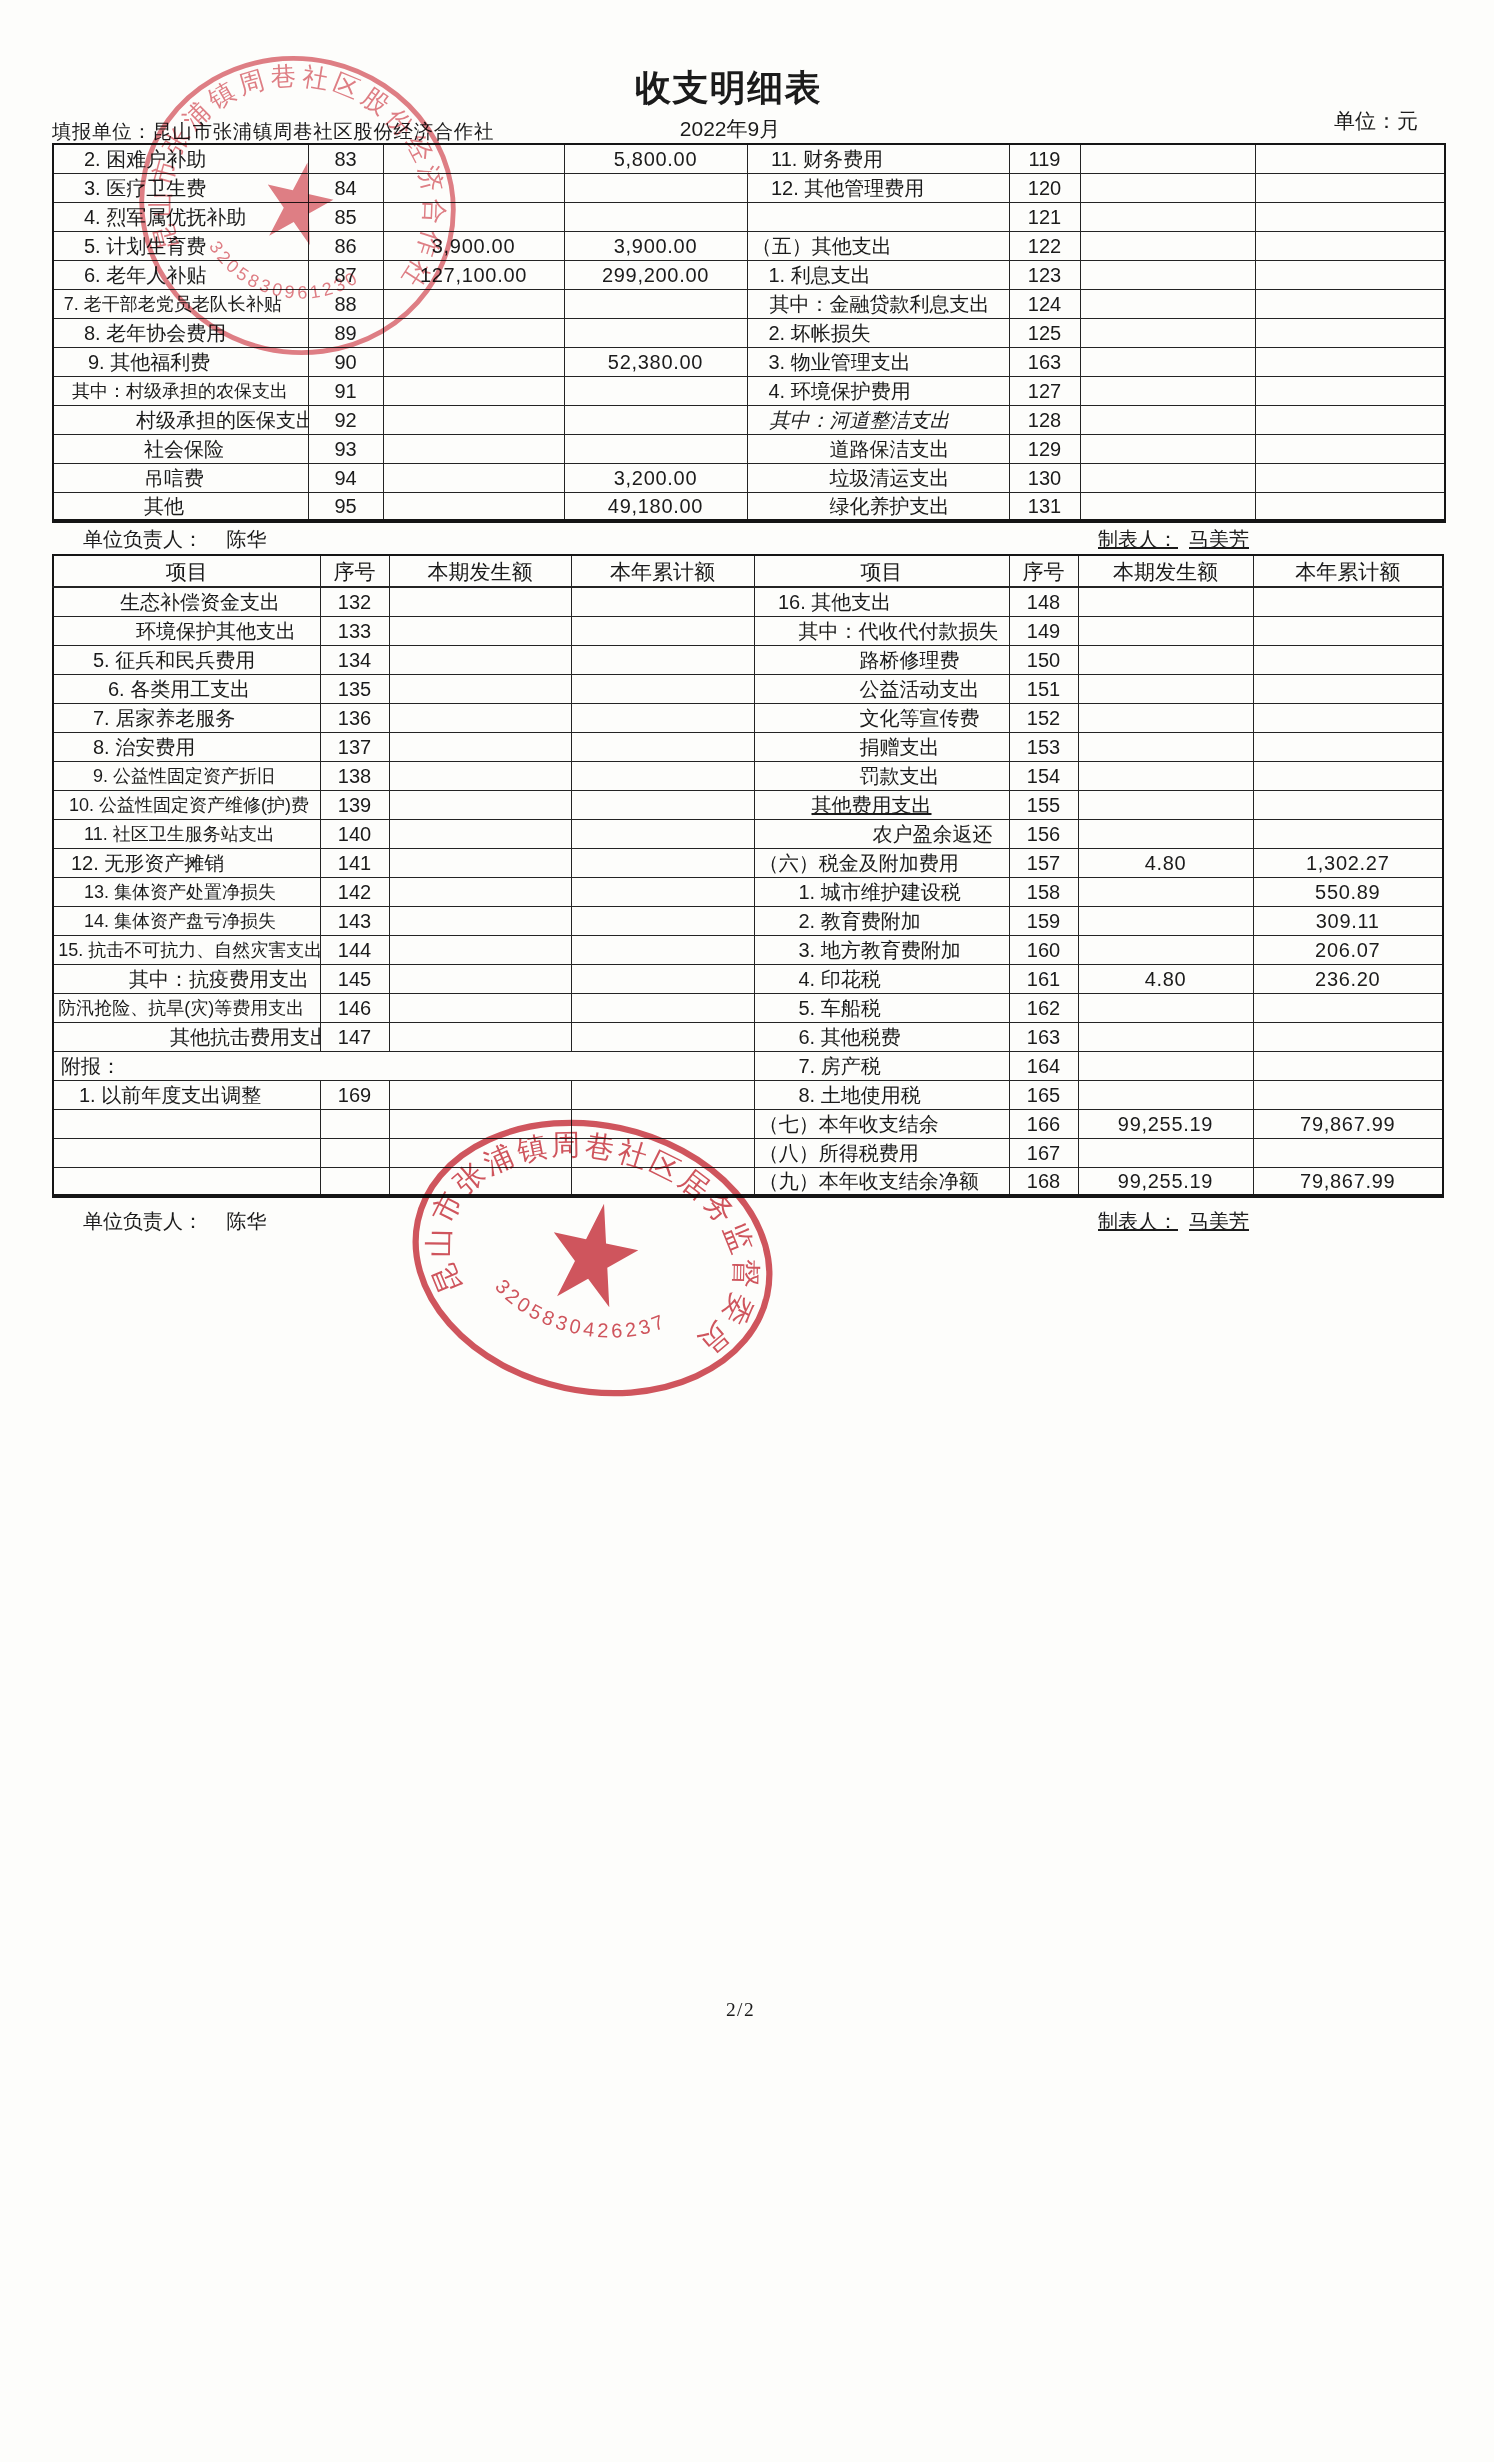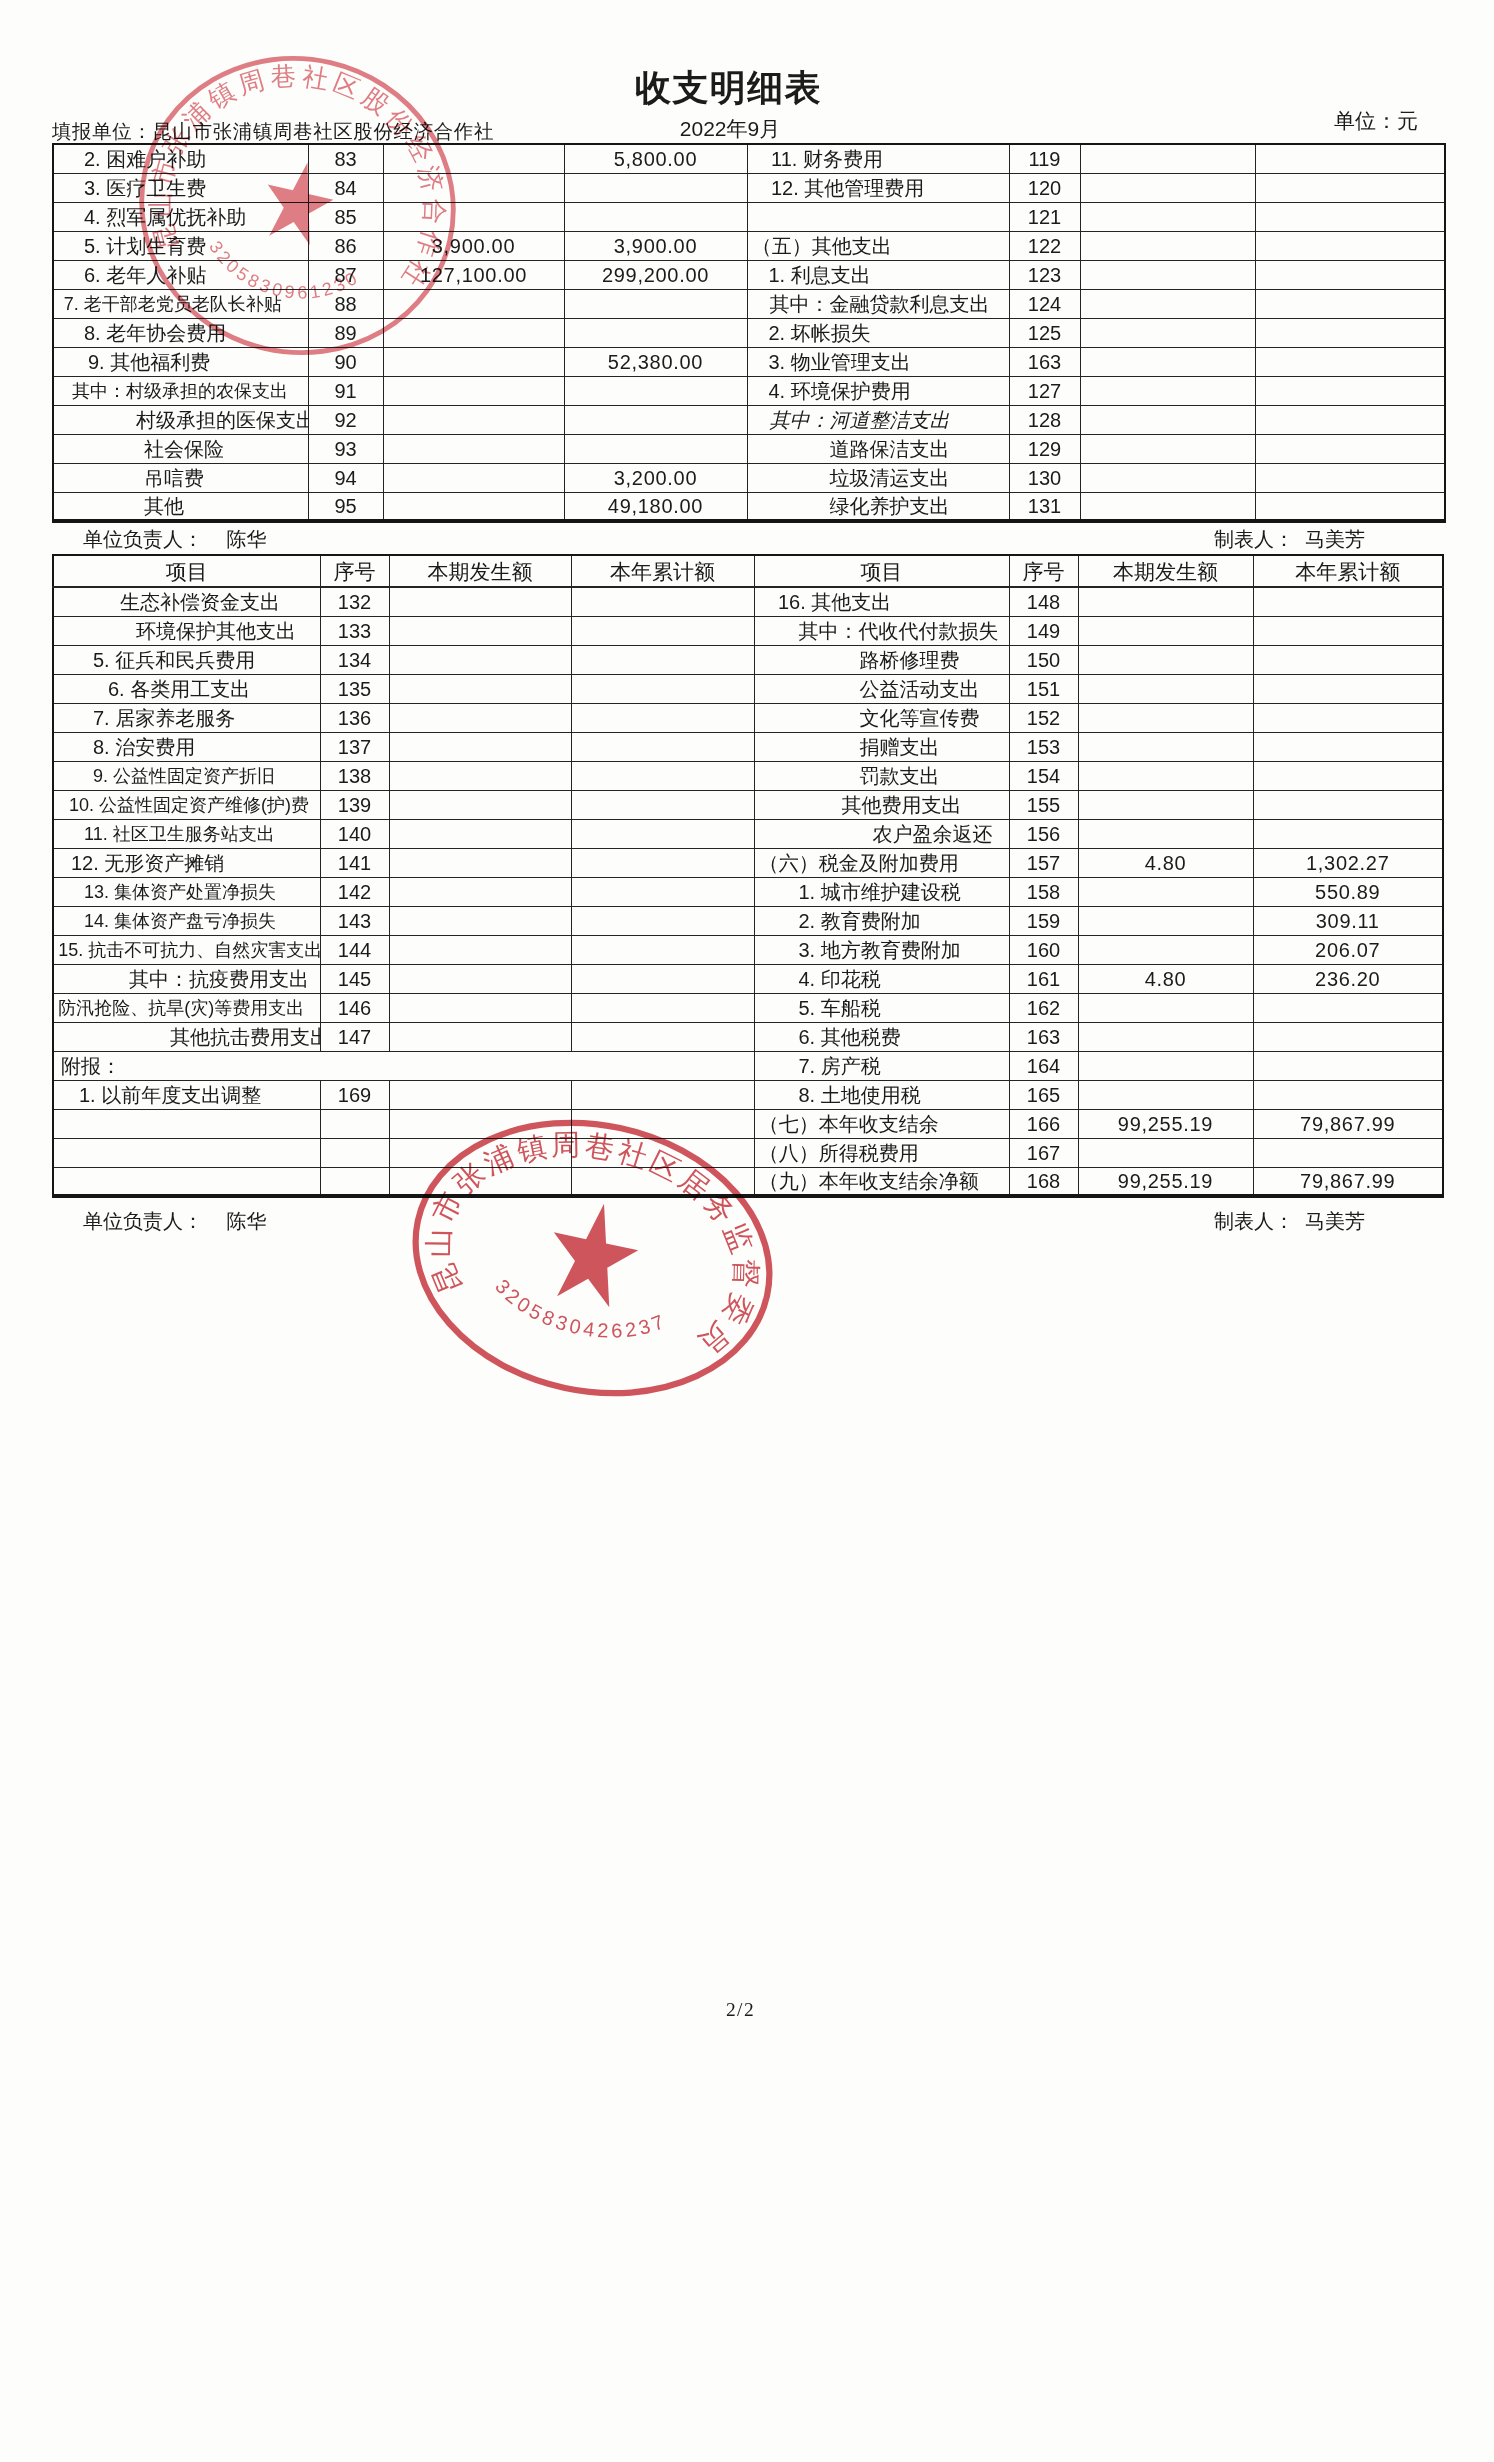--- a/index.html
+++ b/index.html
@@ -28,21 +28,21 @@
   }
   .t thead th{border-bottom-width:2.1px; font-size:21px; height:30px; text-align:center;}
   .t1 tr{height:29px;} .t2 tbody tr{height:29px;}
   .t .lab{text-align:left; font-size:20px; padding-left:5.5px;}
   .t .seq{text-align:center; font-size:20px;}
   .t .num{text-align:center; font-size:20px; letter-spacing:0.7px;}
   .sig{position:absolute; left:52px; width:1391px; height:28px; font-size:20px;}
   .sig1{top:526px;} .sig2{top:1208px;}
   .sig .resp{position:absolute; left:31px;}
   .sig .resp .name{margin-left:23.5px;}
-  .sig .prep{position:absolute; left:1162px;}
+  .sig .prep{position:absolute; left:1046px;text-decoration:underline;}
   .sig .prep .name{margin-left:11px;}
   .pageno{
     position:absolute; top:1999px; left:0; width:1481px; text-align:center;
     font-family:"Liberation Serif","DejaVu Serif",serif; font-size:19.4px; letter-spacing:1.4px;
   }
   .stamp{position:absolute; mix-blend-mode:multiply; pointer-events:none;}
   .stamp-top{left:137px; top:52px; color:#d5525c; opacity:.74;}
   .stamp-bottom{left:407px; top:1118px; color:#c8353f; opacity:.84;}
   .stamp text{fill:currentColor;}
 </style>
@@ -299,21 +299,21 @@
           <td class="lab" style="padding-left: 105px;">罚款支出</td>
           <td class="seq">154</td>
           <td class="num"></td>
           <td class="num"></td>
         </tr>
         <tr>
           <td class="lab" style="padding-left: 15px; font-size: 18px;">10. 公益性固定资产维修(护)费</td>
           <td class="seq">139</td>
           <td class="num"></td>
           <td class="num"></td>
-          <td class="lab" style="padding-left: 87px;">其他费用支出</td>
+          <td class="lab" style="padding-left: 57px; text-decoration: underline;">其他费用支出</td>
           <td class="seq">155</td>
           <td class="num"></td>
           <td class="num"></td>
         </tr>
         <tr>
           <td class="lab" style="padding-left: 30px; font-size: 18px;">11. 社区卫生服务站支出</td>
           <td class="seq">140</td>
           <td class="num"></td>
           <td class="num"></td>
           <td class="lab" style="padding-left: 118px;">农户盈余返还</td>

